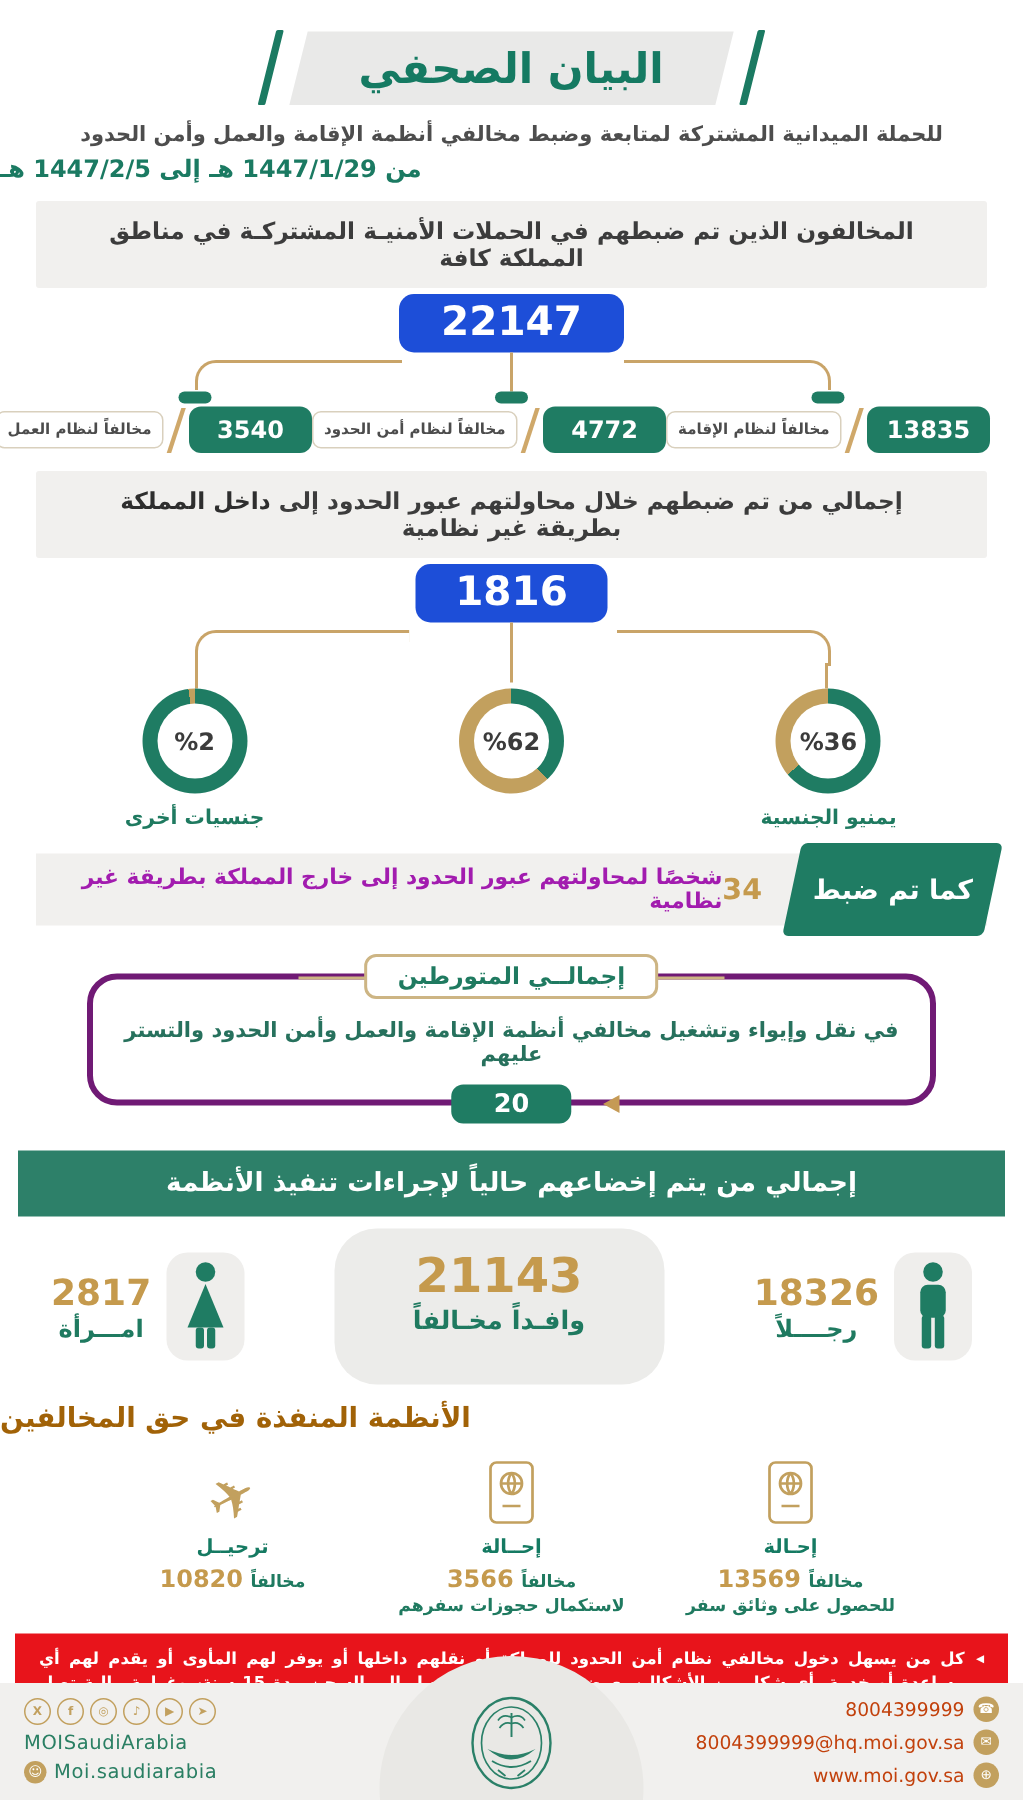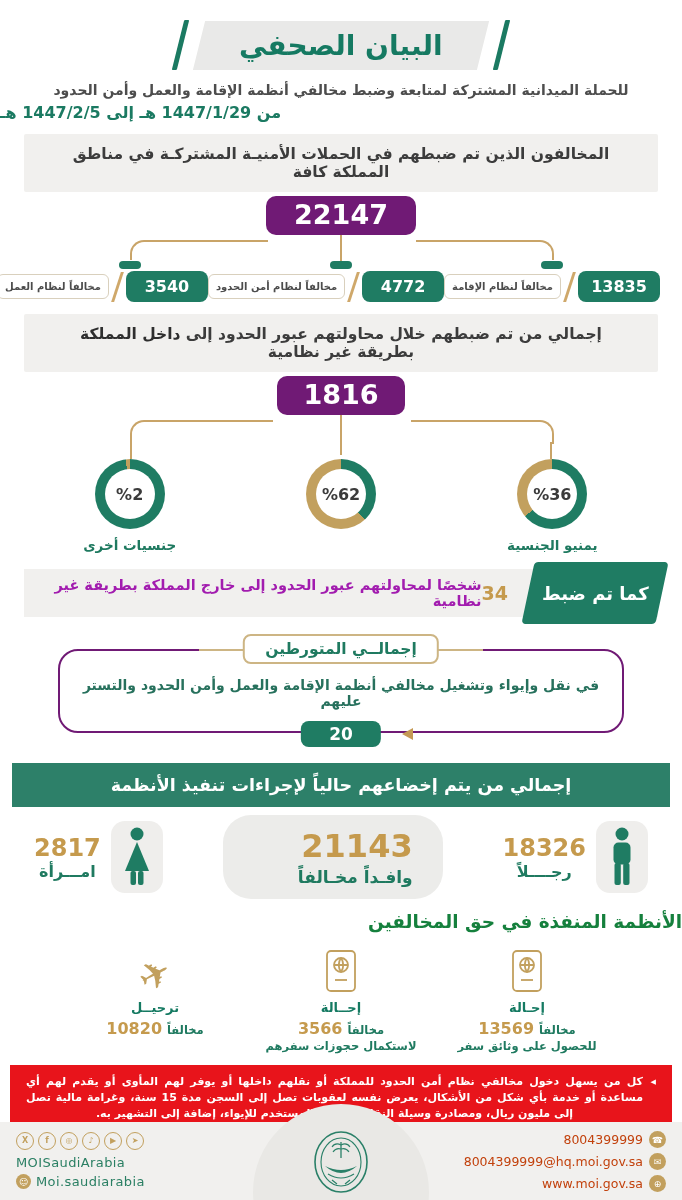--- a/index.html
+++ b/index.html
@@ -10,21 +10,21 @@
   .slash{width:5px;height:50px;background:#1b7a62;transform:skewX(-14deg);border-radius:1px;}
   .title-box{background:#e9e9e8;transform:skewX(-14deg);padding:8px 40px;}
   .title-box span{display:block;transform:skewX(14deg);color:#157a62;font-weight:bold;font-size:28px;}
   .subtitle{text-align:center;color:#4d4d4d;font-weight:bold;font-size:14px;margin:12px 30px 0;}
   .daterange{text-align:left;color:#1b7a62;font-weight:bold;font-size:16px;margin-top:5px;}
   
   .graybar{background:#f1f0ee;margin:12px 24px 0;padding:11px 26px;text-align:center;
            font-weight:bold;color:#3c3c3c;font-size:15.5px;border-radius:2px;}
   .graybar b{color:#2e2e2e;}
   
-  .bignum{display:block;margin:4px auto 0;background:#701a75;color:#fff;font-weight:bold;
+  .bignum{display:block;margin:4px auto 0;background:#1d4ed8;color:#fff;font-weight:bold;
           font-size:27px;padding:3px 0 5px;text-align:center;border-radius:10px;}
   .w150{width:150px;} .w140{width:128px;}
   
   .connector{position:relative;margin:0 24px;}
   .c1{height:36px;} .c2{height:44px;}
   .stem{position:absolute;left:316px;top:0;width:2px;background:#c9a468;}
   .c1 .stem{height:26px;} .c2 .stem{height:40px;}
   .branch{position:absolute;top:5px;border-top:2px solid #c9a468;}
   .c1 .branch{height:18px;} .c2 .branch{height:22px;}
   .branch.rgt{left:392px;width:136px;border-left:none;border-right:2px solid #c9a468;border-top-right-radius:14px;}
@@ -49,21 +49,21 @@
   .ringlab{color:#1f7a60;font-weight:bold;font-size:13.5px;margin-top:8px;}
   
   .outbar{position:relative;background:#f1f0ee;margin:16px 24px 0;height:48px;display:flex;
           align-items:center;justify-content:center;padding-left:26px;padding-right:150px;}
   .badge{position:absolute;right:-4px;top:-7px;bottom:-7px;width:134px;background:#1f7c63;
          transform:skewX(-12deg);border-radius:4px;display:flex;align-items:center;justify-content:center;}
   .badge span{transform:skewX(12deg);color:#fff;font-weight:bold;font-size:18px;}
   .outnum{color:#c59a4d;font-weight:bold;font-size:19px;margin-left:0;}
   .outtext{color:#a21caf;font-weight:bold;font-size:14.5px;text-align:right;}
   
-  .accbox{position:relative;margin:32px 58px 0;border:2px solid #701a75;border-radius:20px;
+  .accbox{position:relative;margin:32px 58px 0;border:4px solid #701a75;border-radius:20px;
           padding:26px 18px 22px;}
   .accchip{position:absolute;top:-17px;right:50%;transform:translateX(50%);background:#fff;
            border:2px solid #cdb584;border-radius:8px;padding:4px 20px;color:#1f7a60;
            font-weight:bold;font-size:15.5px;white-space:nowrap;z-index:2;}
   .accline{position:absolute;top:-2px;height:2px;width:60px;background:#cdb584;}
   .accline.r{right:calc(50% + 82px);} .accline.l{left:calc(50% + 82px);}
   .accdesc{color:#27715d;text-align:center;font-size:14px;font-weight:bold;}
   .accnum{position:absolute;bottom:-16px;right:50%;transform:translateX(50%);background:#1f7c63;
           color:#fff;font-weight:bold;font-size:17px;border-radius:8px;padding:3px 28px;z-index:2;}
   .accarrow{position:absolute;bottom:-9px;right:calc(50% - 72px);width:0;height:0;z-index:2;
@@ -72,25 +72,25 @@
   .banner{margin:30px 12px 0;background:#2d8069;color:#fff;text-align:center;font-weight:bold;
           font-size:17.5px;padding:12px 18px;}
   
   .figs{display:flex;align-items:center;justify-content:space-between;margin:8px 34px 0;}
   .genderblock{display:flex;align-items:center;gap:10px;}
   .personbg{width:52px;height:72px;background:#efeeec;border-radius:14px;display:flex;
             align-items:center;justify-content:center;}
   .gtxt{text-align:center;}
   .gnum{color:#c59a4d;font-weight:bold;font-size:24px;}
   .glab{color:#1f7a60;font-weight:bold;font-size:16px;}
-  .blob{background:#ececea;border-radius:28px;padding:12px 30px 12px;text-align:right;min-width:160px;}
+  .blob{background:#ececea;border-radius:28px;padding:12px 30px 32px;text-align:center;min-width:160px;}
   .blobnum{color:#c59a4d;font-weight:bold;font-size:32px;}
   .bloblab{color:#1f7a60;font-weight:bold;font-size:17px;margin-top:2px;}
   
-  .proctitle{color:#15803d;font-weight:bold;font-size:18.5px;text-align:right;margin-top:12px;margin-left:12px;}
+  .proctitle{color:#a16207;font-weight:bold;font-size:18.5px;text-align:left;margin-top:12px;}
   .procs{display:flex;justify-content:space-between;margin:10px 70px 0;}
   .proc{text-align:center;width:170px;}
   .procicon{height:52px;display:flex;align-items:flex-end;justify-content:center;}
   .plane{color:#c2a05e;font-size:38px;display:inline-block;transform:rotate(-28deg);line-height:1;}
   .proctit{color:#157a62;font-weight:bold;font-size:13px;margin-top:6px;}
   .procval{display:flex;justify-content:center;align-items:baseline;gap:5px;margin-top:4px;}
   .pval{color:#c59a4d;font-weight:bold;font-size:16px;}
   .punit{color:#1f7a60;font-weight:bold;font-size:11.5px;}
   .procnote{color:#1f7a60;font-weight:bold;font-size:11.5px;margin-top:1px;}
   

